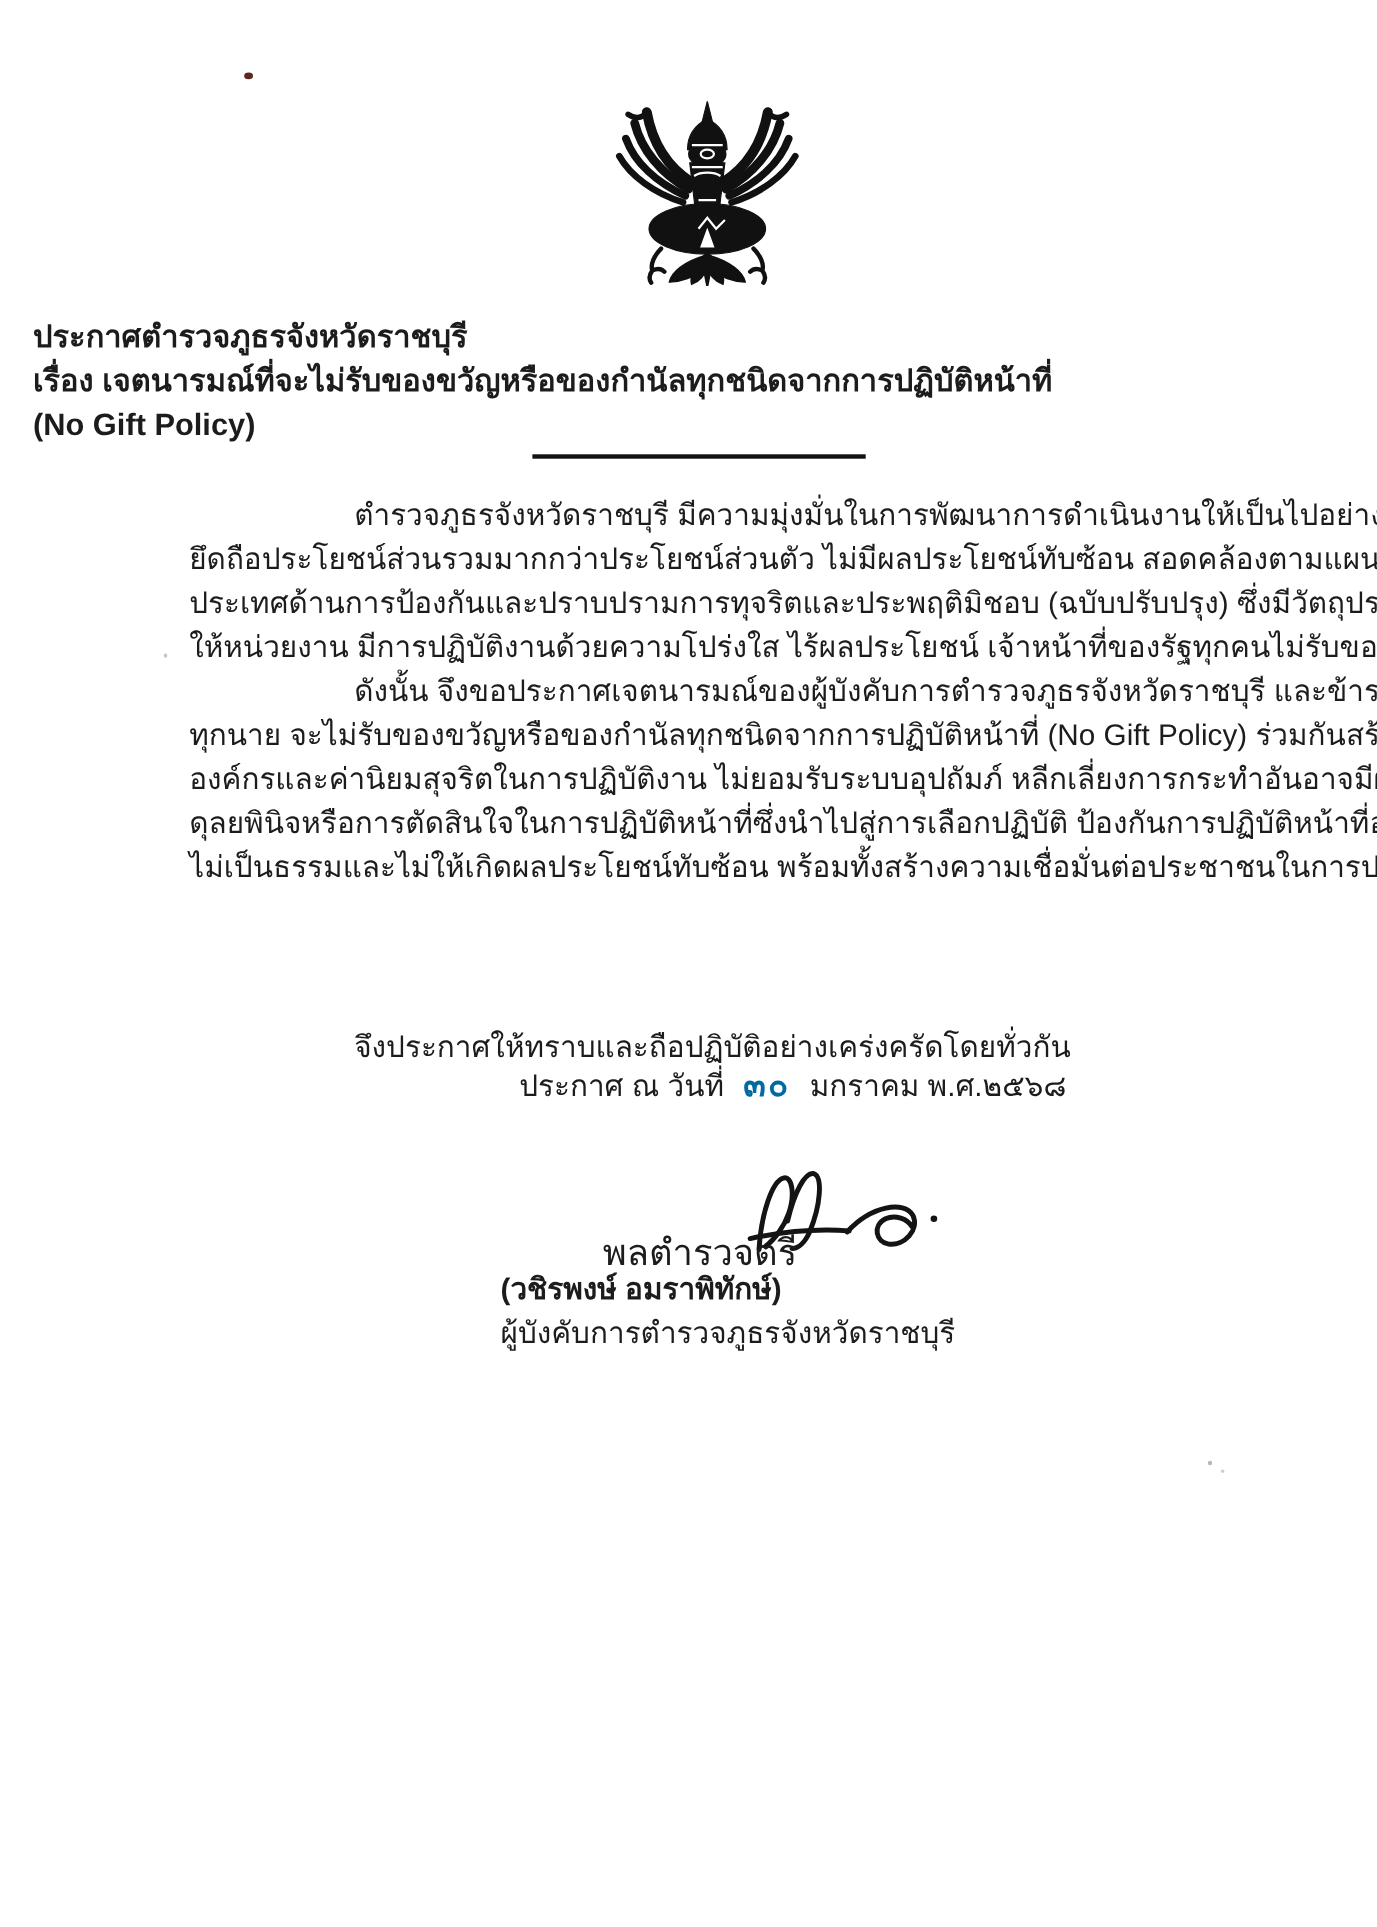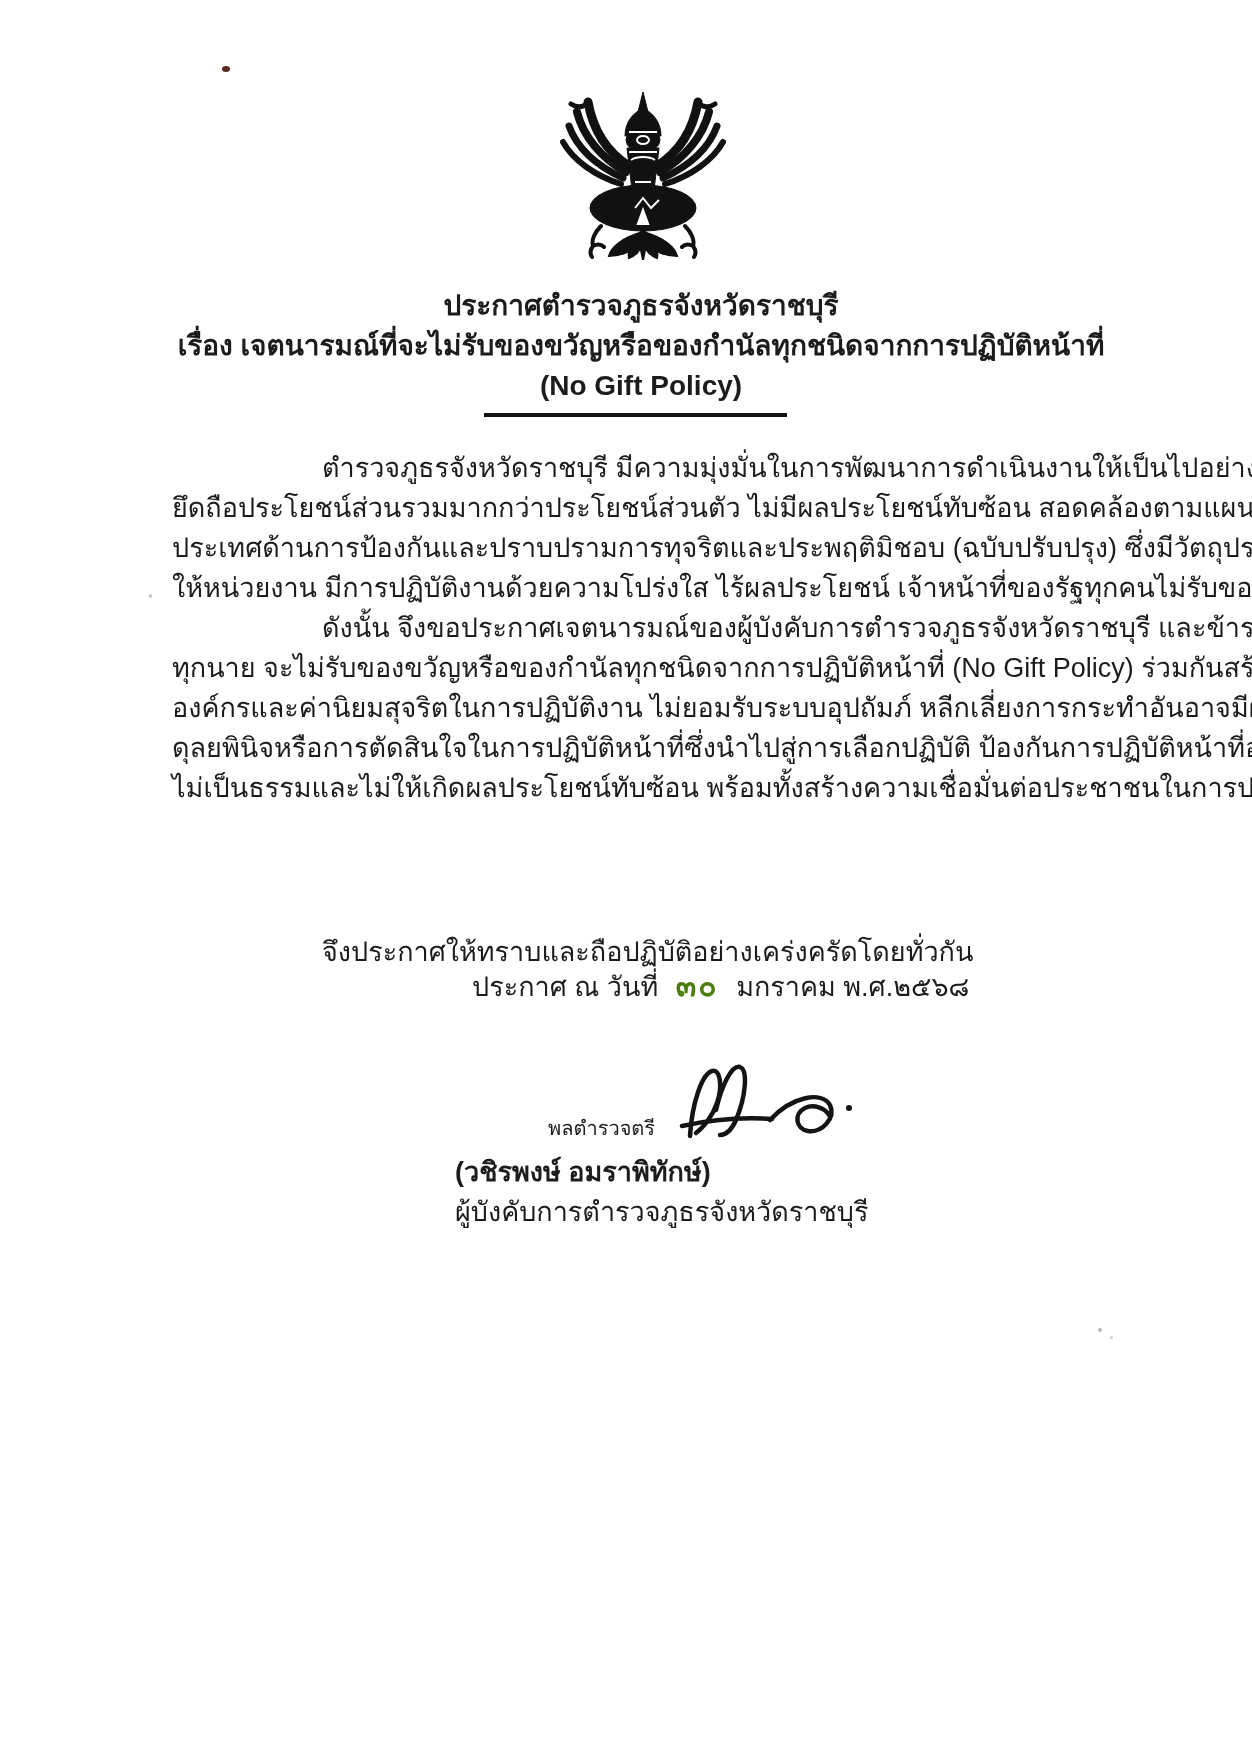--- a/index.html
+++ b/index.html
@@ -5,47 +5,47 @@
   html,body{margin:0;padding:0;background:#e8e8e8;}
   .page{
     position:relative;
     width:1252px;height:1752px;
     margin:0 auto;
     background:#ffffff;
     font-family:"Liberation Sans", sans-serif;
     color:#1c1c1c;
     overflow:hidden;
   }
-  .centered-block{position:absolute;left:30px;width:1222px;text-align:center;}
+  .centered-block{position:absolute;left:30px;width:1222px;text-align:left;}
   .emblem{position:absolute;left:557px;top:92px;width:173px;height:170px;}
   .title-block{top:286px;line-height:40px;font-size:28px;font-weight:600;}
   .title-line{white-space:nowrap;}
   .rule{position:absolute;left:484px;top:413px;width:303px;height:4px;background:#111;}
   .body-block{
     position:absolute;left:172px;top:448px;width:950px;
     font-size:27px;line-height:40px;font-weight:500;
   }
   .body-line{white-space:nowrap;height:40px;}
   .indent{padding-left:150px;}
   .closing-line{
     position:absolute;left:322px;top:898px;
     font-size:27px;font-weight:500;white-space:nowrap;margin-top:32px;
   }
   .date-line{
     position:absolute;left:472px;top:962px;
     font-size:27px;font-weight:500;white-space:nowrap;
   }
   .handwritten-day{
-    color:#4d7c0f;font-weight:bold;font-size:30px;
+    color:#0369a1;font-weight:bold;font-size:30px;
     padding:0 10px;letter-spacing:2px;
   }
   .signature-scrawl{position:absolute;left:672px;top:1048px;width:190px;height:100px;}
   .rank-label{
     position:absolute;left:548px;top:1112px;
-    font-size:20px;font-weight:500;white-space:nowrap;
+    font-size:33px;font-weight:500;white-space:nowrap;
   }
   .name-line{
     position:absolute;left:455px;top:1150px;width:600px;text-align:left;
     font-size:27px;font-weight:600;white-space:nowrap;
   }
   .position-line{
     position:absolute;left:455px;top:1190px;width:600px;
     font-size:27px;font-weight:500;white-space:nowrap;
   }
   .speck{position:absolute;border-radius:50%;}

